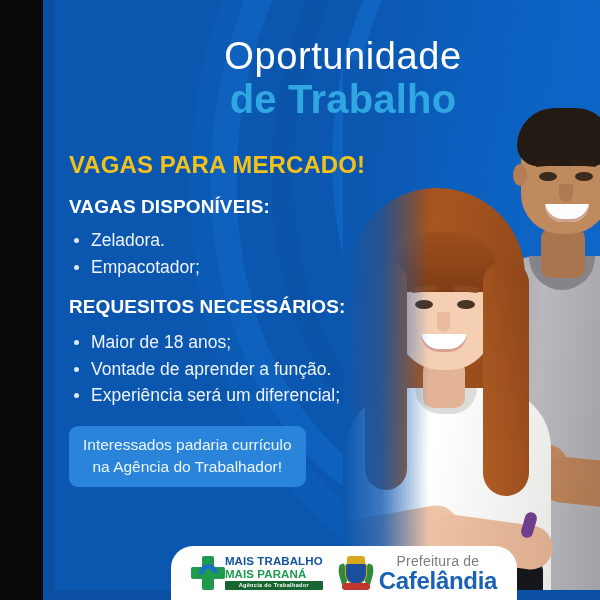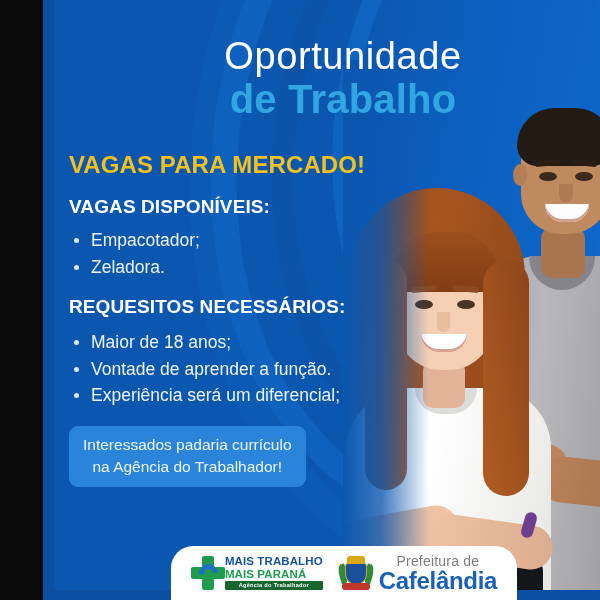--- a/index.html
+++ b/index.html
@@ -408,22 +408,22 @@
     <div class="title-1">Oportunidade</div>
     <div class="title-2">de Trabalho</div>
   </div>
 
   <div class="content">
 
     <div class="kicker">VAGAS PARA MERCADO!</div>
 
     <div class="sec-head">VAGAS DISPONÍVEIS:</div>
     <ul class="bullets">
+      <li>Zeladora.</li>
       <li>Empacotador;</li>
-      <li>Zeladora.</li>
     </ul>
 
     <div class="sec-head second">REQUESITOS NECESSÁRIOS:</div>
     <ul class="bullets">
       <li>Maior de 18 anos;</li>
       <li>Vontade de aprender a função.</li>
       <li>Experiência será um diferencial;</li>
     </ul>
 
     <div class="cta">

